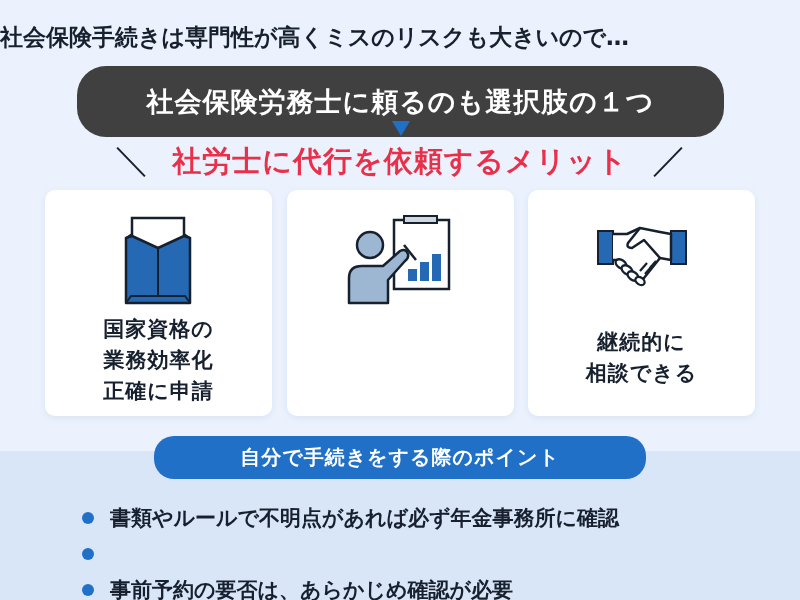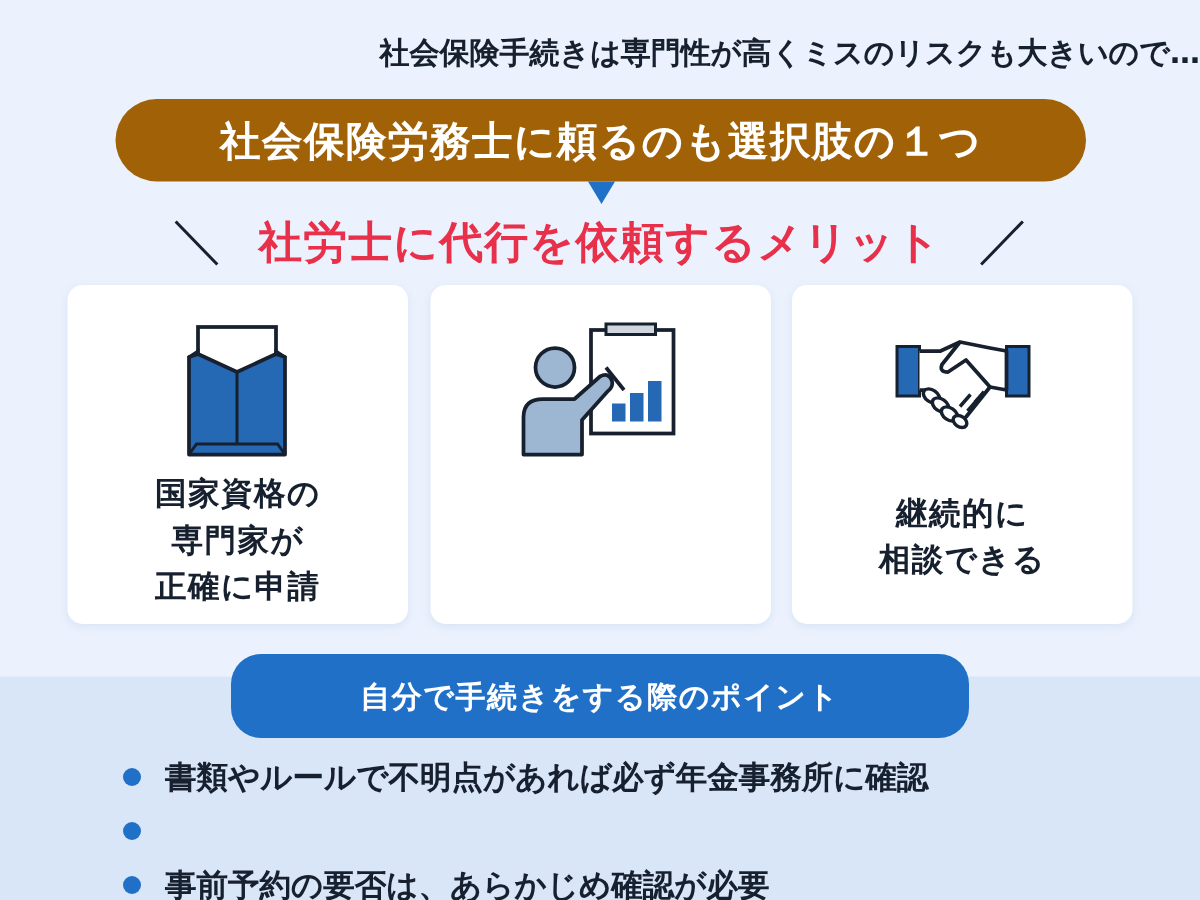--- a/index.html
+++ b/index.html
@@ -8,26 +8,26 @@
     position: relative;
     background: #ebf2fd;
     font-family: "DejaVu Sans", "Liberation Sans", sans-serif;
     color: #17202e;
   }
   .bottom-band {
     position: absolute; left: 0; top: 451px; width: 800px; height: 149px;
     background: #d9e6f8;
   }
   .lead {
-    position: absolute; left: 0; top: 22px; width: 800px; text-align: right;
-    font-size: 20px; font-weight: bold; letter-spacing: 0px; color: #17202e;
+    position: absolute; left: 0; top: 22px; width: 800px; text-align: left;
+    font-size: 23px; font-weight: bold; letter-spacing: 0px; color: #17202e;
   }
   .main-pill {
-    position: absolute; left: 77px; top: 66px; width: 647px; height: 55px;
-    background: #a16207; border-radius: 29px;
+    position: absolute; left: 77px; top: 66px; width: 647px; height: 71px;
+    background: #404040; border-radius: 29px;
     color: #fff; font-size: 27px; font-weight: bold;
     display: flex; align-items: center; justify-content: center;
     letter-spacing: 1px;
   }
   .pill-tail {
     position: absolute; left: 392px; top: 121px; width: 0; height: 0;
     border-left: 9px solid transparent; border-right: 9px solid transparent;
     border-top: 15px solid #2170c8;
   }
   .merit-title {
@@ -51,21 +51,21 @@
     font-size: 21px; font-weight: bold; line-height: 31px; color: #17202e;
     white-space: pre-line; letter-spacing: 1px;
   }
   .card-1 { left: 45px; }
   .card-2 { left: 287px; }
   .card-3 { left: 528px; padding-left: 34px; }
   .card-1 .label, .card-2 .label { top: 124px; }
   .card-3 .label { top: 137px; }
 
   .tips-pill {
-    position: absolute; left: 154px; top: 436px; width: 492px; height: 56px;
+    position: absolute; left: 154px; top: 436px; width: 492px; height: 43px;
     background: #2170c8; border-radius: 20px;
     color: #fff; font-size: 20px; font-weight: bold;
     display: flex; align-items: center; justify-content: center; letter-spacing: 1px;
   }
   .tips-list { position: absolute; left: 82px; top: 500px; list-style: none; }
   .tips-list li {
     display: flex; align-items: center; height: 36px;
     font-size: 21px; font-weight: bold; color: #17202e;
   }
   .bullet {
@@ -94,21 +94,21 @@
     <svg width="80" height="110" viewBox="0 0 80 110">
       <rect x="13" y="10" width="52" height="44" fill="#ffffff" stroke="#17202e" stroke-width="2.5"></rect>
       <path d="M7 30 L13 26 L13 40 Z" fill="#a9c3df" stroke="#17202e" stroke-width="2"></path>
       <path d="M71 30 L65 26 L65 40 Z" fill="#a9c3df" stroke="#17202e" stroke-width="2"></path>
       <path d="M7 30 L7 95 L71 95 L71 30 L65 28 L39 40 L13 28 Z" fill="#2569b5" stroke="#17202e" stroke-width="2.5" stroke-linejoin="round"></path>
       <line x1="39" y1="40" x2="39" y2="88" stroke="#17202e" stroke-width="2"></line>
       <path d="M7 95 L12 88 L66 88 L71 95" fill="none" stroke="#17202e" stroke-width="2"></path>
     </svg>
   </div>
   <div class="label">国家資格の
-専門家が
+業務効率化
 正確に申請</div>
 </div>
 
 <div class="card card-2">
   <div class="icon">
     <svg width="110" height="110" viewBox="0 0 110 110">
       <rect x="48" y="12" width="55" height="69" fill="#ffffff" stroke="#17202e" stroke-width="2.5"></rect>
       <rect x="58" y="8" width="33" height="7" fill="#cfd6de" stroke="#17202e" stroke-width="2"></rect>
       <rect x="62" y="61" width="9" height="12" fill="#2569b5"></rect>
       <rect x="74" y="54" width="9" height="19" fill="#2569b5"></rect>

